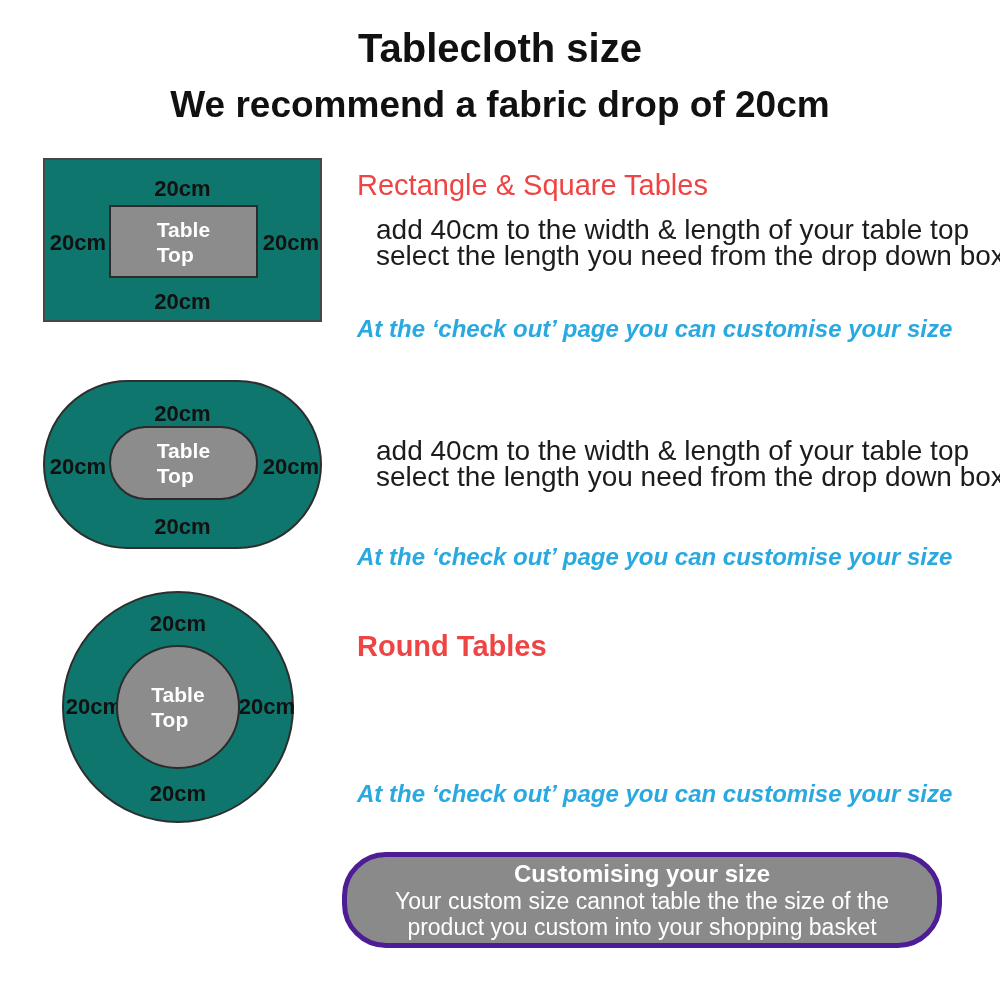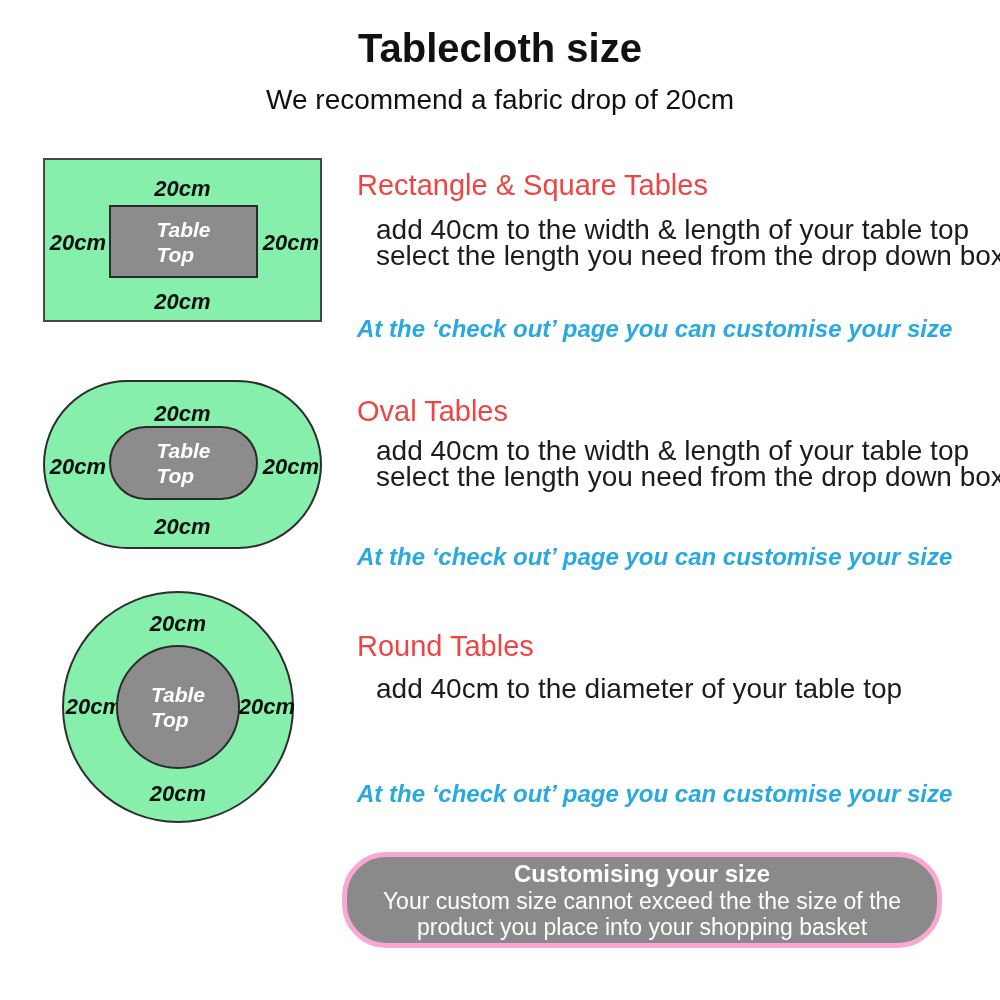--- a/index.html
+++ b/index.html
@@ -11,26 +11,26 @@
     font-family:"Liberation Sans", sans-serif;
     color:#1a1a1a;
     overflow:hidden;
   }
   .page-title {
     position:absolute; top:26px; left:0; width:100%;
     text-align:center; font-size:40px; font-weight:bold; color:#111;
   }
   .page-subtitle {
     position:absolute; top:84px; left:0; width:100%;
-    text-align:center; font-size:28px; font-weight:normal; color:#111;
+    text-align:center; font-size:37px; font-weight:bold; color:#111;
   }
 
   
   .cloth {
-    position:absolute; background:#86efac; border:2px solid #474747;font-style:italic;
+    position:absolute; background:#0f766e; border:2px solid #474747;
   }
   .cloth.rect   { left:43px;  top:158px; width:279px; height:164px; }
   .cloth.oval   { left:43px;  top:380px; width:279px; height:169px; border-radius:85px; border-width:2px; border-color:#2e2e2e; }
   .cloth.round  { left:62px;  top:591px; width:232px; height:232px; border-radius:50%; border-color:#2e2e2e; }
 
   .tabletop {
     position:absolute; background:#8c8c8c; border:2px solid #2b2b2b;
     display:flex; align-items:center; justify-content:center; 
     color:#ffffff; font-weight:bold; font-size:21px; line-height:25px;
   }
@@ -70,28 +70,28 @@
     position:absolute; left:357px;
     font-size:24px; font-weight:bold; font-style:italic;
     color:#29a9e0; white-space:nowrap;margin-top:32px;
   }
   .s1-heading { top:169px; }
   .s1-body    { top:217px; }
   .s1-note    { top:283px; }
   .s2-heading { top:395px; }
   .s2-body    { top:438px; }
   .s2-note    { top:511px; }
-  .s3-heading { top:630px; }
+  .s3-heading { top:630px;font-weight:bold; }
   .s3-body    { top:676px; }
   .s3-note    { top:748px; }
 
   
   .footer-box {
     position:absolute; left:342px; top:852px; width:600px; height:96px;
-    background:#8a8a8a; border:5px solid #f9a8d4; border-radius:44px;
+    background:#8a8a8a; border:5px solid #4c1d95; border-radius:44px;
     color:#ffffff; text-align:center; padding-top:3px;
   }
   .footer-heading { font-size:24px; font-weight:bold; line-height:28px; }
   .footer-line    { font-size:23px; line-height:26px; }
 </style>
 </head>
 <body>
 
 <div class="canvas">
 
@@ -137,32 +137,30 @@
     </div>
   </div>
 
   <div class="section-heading s1-heading">Rectangle &amp; Square Tables</div>
   <div class="section-body s1-body">
     <div>add 40cm to the width &amp; length of your table top</div>
     <div>select the length you need from the drop down box</div>
   </div>
   <div class="section-note s1-note">At the ‘check out’ page you can customise your size</div>
 
-  <div class="section-heading s2-heading">Oval Tables</div>
   <div class="section-body s2-body">
     <div>add 40cm to the width &amp; length of your table top</div>
     <div>select the length you need from the drop down box</div>
   </div>
   <div class="section-note s2-note">At the ‘check out’ page you can customise your size</div>
 
   <div class="section-heading s3-heading">Round Tables</div>
   <div class="section-body s3-body">
-    <div>add 40cm to the diameter of your table top</div>
   </div>
   <div class="section-note s3-note">At the ‘check out’ page you can customise your size</div>
 
   <div class="footer-box">
     <div class="footer-heading">Customising your size</div>
-    <div class="footer-line">Your custom size cannot exceed the the size of the</div>
-    <div class="footer-line">product you place into your shopping basket</div>
+    <div class="footer-line">Your custom size cannot table the the size of the</div>
+    <div class="footer-line">product you custom into your shopping basket</div>
   </div>
 
 </div>
 
 </body></html>

